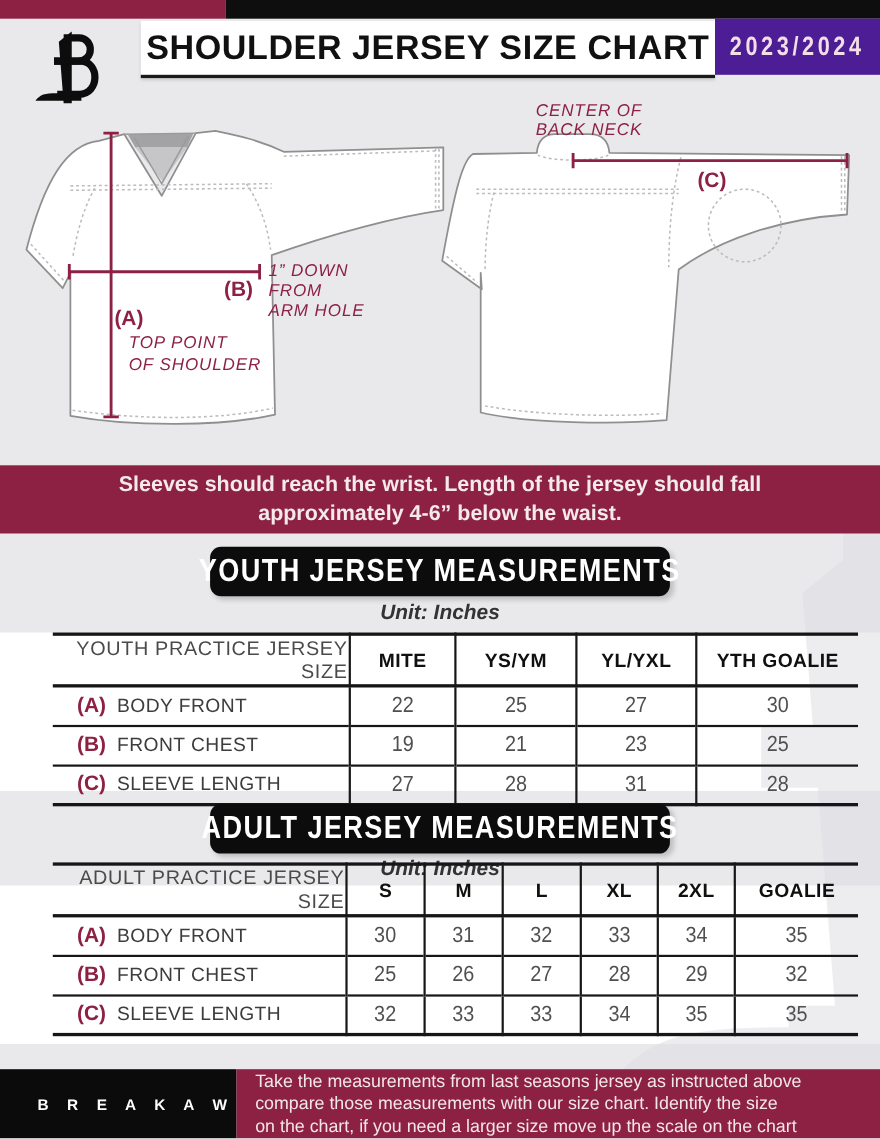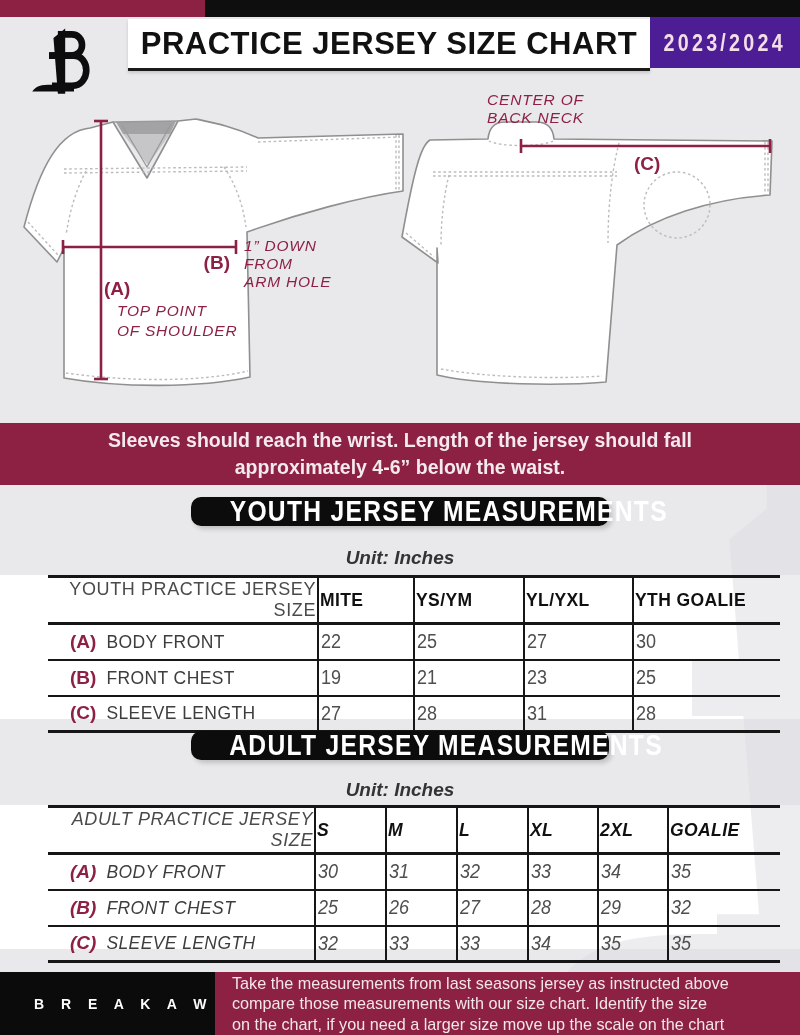--- a/index.html
+++ b/index.html
@@ -30,40 +30,40 @@
   .meas{stroke:#8d2143;stroke-width:2.6;fill:none;}
   .mlabel{fill:#8d2143;font-weight:700;font-size:19px;font-family:"Liberation Sans",sans-serif;}
   .mdesc{fill:#8d2143;font-style:italic;font-size:15.5px;letter-spacing:.8px;font-family:"Liberation Sans",sans-serif;}
 
   
   .banner{position:absolute;left:0;top:423px;width:800px;height:62px;background:#8d2143;z-index:2;
     display:flex;flex-direction:column;align-items:center;justify-content:center;}
   .banner div{color:#f4e9ed;font-size:19.5px;line-height:27px;text-align:center;font-weight:bold;}
 
   
-  .sec-bar{position:absolute;left:191px;width:418px;height:29px;background:#0c0c0c;border-radius:10px;
-    display:flex;align-items:center;justify-content:flex-start;z-index:2;box-shadow:3px 3px 5px rgba(0,0,0,0.18);}
+  .sec-bar{position:absolute;left:191px;width:418px;height:45px;background:#0c0c0c;border-radius:10px;
+    display:flex;align-items:center;justify-content:center;z-index:2;box-shadow:3px 3px 5px rgba(0,0,0,0.18);}
   .sec-bar .t{display:inline-block;transform:scaleX(.85);font-size:29px;font-weight:700;color:#fff;
     letter-spacing:1.5px;white-space:nowrap;}
   .unit-line{position:absolute;left:0;width:800px;text-align:center;font-size:19px;font-weight:700;
     font-style:italic;color:#333;z-index:2;}
 
   
   .band{position:absolute;left:0;width:800px;background:#ffffff;z-index:0;}
 
   
   .watermark{position:absolute;left:530px;top:440px;z-index:1;opacity:.55;}
 
   
   table.size{position:absolute;left:48px;width:732px;border-collapse:collapse;table-layout:fixed;
     border-top:3px solid #161616;border-bottom:3px solid #161616;z-index:2;background:transparent;}
   table.size thead tr{height:37px;border-bottom:3px solid #161616;}
   table.size tbody tr{height:36px;}
   table.size tbody tr:not(:last-child){border-bottom:2px solid #161616;}
-  table.size th.col-head,table.size td.val{border-left:2px solid #161616;text-align:left;}
+  table.size th.col-head,table.size td.val{border-left:2px solid #161616;text-align:center;}
   th.lbl-head{font-size:18px;font-weight:400;color:#4a4a4a;letter-spacing:.6px;text-align:right;}
   th.col-head{font-size:17.5px;font-weight:700;color:#101010;letter-spacing:.4px;}
   td.row-lbl{padding-left:22px;}
   td.row-lbl .key{color:#8d2143;font-weight:700;font-size:19px;margin-right:10px;}
   td.row-lbl .lab{color:#3d3d3d;font-size:17.5px;letter-spacing:.4px;}
   td.val{color:#4f4f4f;font-size:20px;}
   td.val .num{display:inline-block;transform:scaleX(.9);}
 
   
   .footer{position:absolute;left:0;top:972px;width:800px;height:63px;z-index:2;}
@@ -85,21 +85,21 @@
   <svg class="logo-top" width="66" height="74" viewBox="0 0 90 100">
     <g fill="#0d0d0d" stroke="none">
       <path d="M32,16 L48,3 L48,92 L38,92 Z"></path>
       <path d="M3,89 C12,77 20,80 60,80 L60,89 Z"></path>
     </g>
     <path d="M38,11 H57 C75,11 77,40 55,40 H26" fill="none" stroke="#0d0d0d" stroke-width="9"></path>
     <path d="M26,40 H59 C83,40 83,81 57,81 H30" fill="none" stroke="#0d0d0d" stroke-width="9"></path>
   </svg>
 
   <div class="title-bar">
-    <span class="t">PRACTICE JERSEY SIZE CHART</span>
+    <span class="t">SHOULDER JERSEY SIZE CHART</span>
   </div>
   <div class="season-box">
     <span class="s">2023/2024</span>
   </div>
 
   <svg class="diagram" width="800" height="338" viewBox="0 0 338">
 
     <g>
       <path class="jersey-outline" d="M430,55 C421,60 414,85 402,152 L438,178 L437,163 L437,290
         C480,300 560,301 606,297 L617,160 C655,132 710,114 770,110 L772,56 L554,54
@@ -224,21 +224,21 @@
           <td class="val"><span class="num">31</span></td>
           <td class="val"><span class="num">28</span></td>
         </tr>
       </tbody>
     </table>
 
   <div class="sec-bar" style="top:731px;">
     <span class="t">ADULT JERSEY MEASUREMENTS</span>
   </div>
   <div class="unit-line" style="top:779px;">Unit: Inches</div>
-  <table class="size" style="top:805px;font-style:italic;">
+  <table class="size" style="top:784px;">
       <colgroup>
         <col style="width: 267px;">
         <col style="width: 71px;">
         <col style="width: 71px;">
         <col style="width: 71px;">
         <col style="width: 70px;">
         <col style="width: 70px;">
         <col style="width: 112px;">
       </colgroup>
       <thead>

